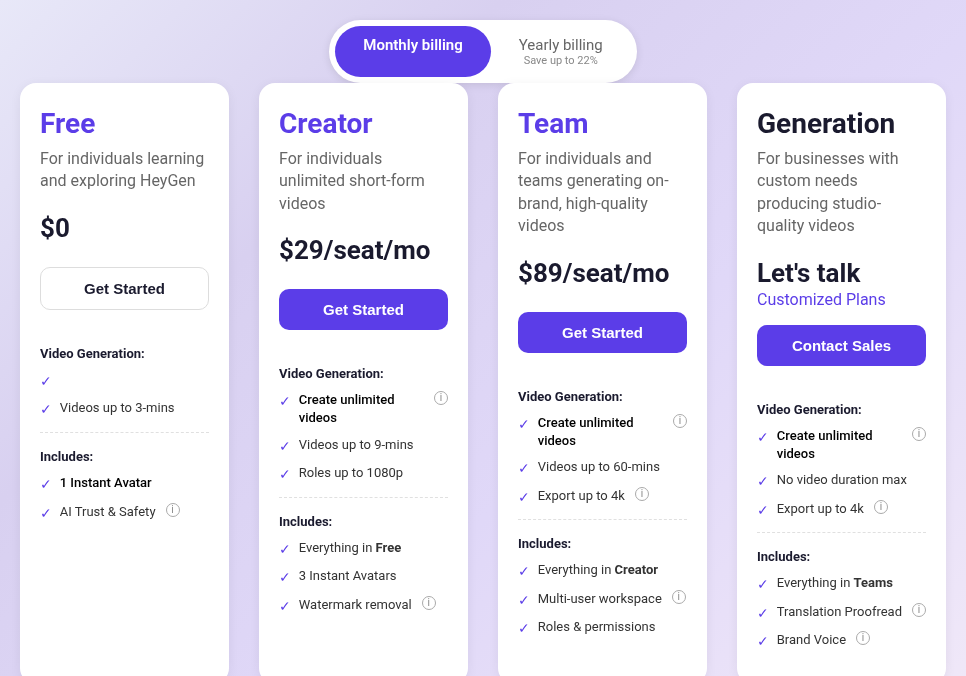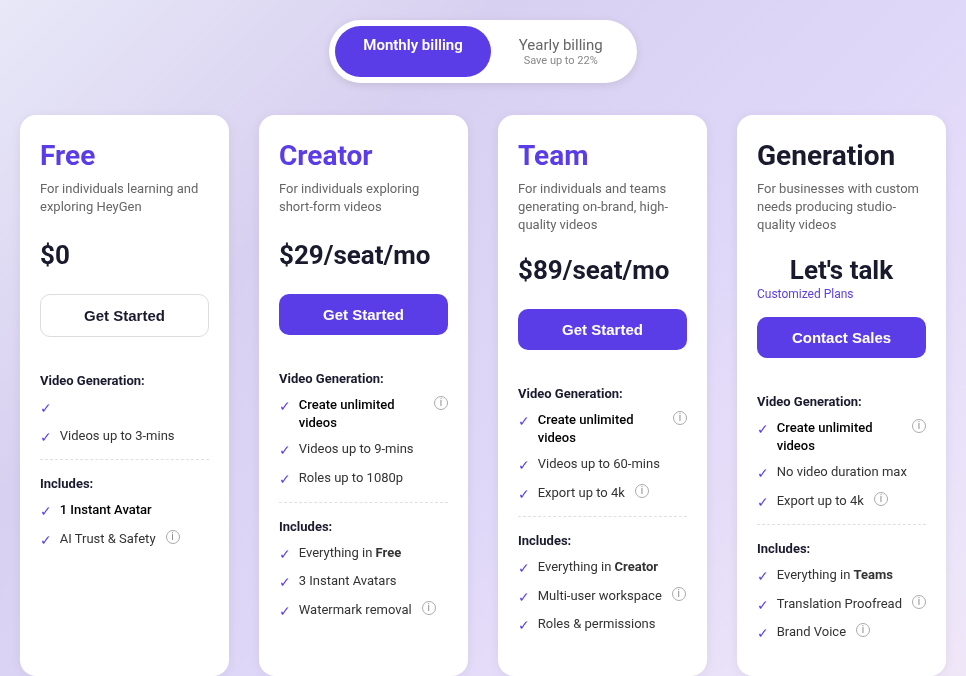--- a/index.html
+++ b/index.html
@@ -6,21 +6,20 @@
     body {
       font-family: -apple-system, BlinkMacSystemFont, 'Segoe UI', Roboto, sans-serif;
       background: linear-gradient(135deg, #e8e8f8 0%, #d8d0f0 30%, #e0d8f8 60%, #f0e8f8 100%);
       min-height: 676px;
       padding: 20px;
     }
 
     .billing-toggle {
       display: flex;
       justify-content: center;
-      margin-bottom: 32px;
       background: white;
       border-radius: 50px;
       padding: 6px;
       width: fit-content;
       margin-left: auto;
       margin-right: auto;
       box-shadow: 0 2px 8px rgba(0,0,0,0.1);
     }
 
     .billing-option {
@@ -70,21 +69,21 @@
       font-weight: 700;
       color: #5b3de8;
       margin-bottom: 8px;
     }
 
     .plan-name.enterprise {
       color: #1a1a2e;
     }
 
     .plan-description {
-      font-size: 13px;
+      font-size: 16px;
       color: #666;
       margin-bottom: 20px;
       line-height: 1.4;
       min-height: 40px;
     }
 
     .plan-price {
       font-size: 26px;
       font-weight: 700;
       color: #1a1a2e;
@@ -165,25 +164,24 @@
       border: none;
       border-top: 1px dashed #e0e0e0;
       margin: 12px 0;
     }
 
     .lets-talk {
       font-size: 26px;
       font-weight: 700;
       color: #1a1a2e;
       margin-bottom: 2px;
-      text-align: center;
     }
 
     .customized-plans {
-      font-size: 12px;
+      font-size: 16px;
       color: #5b3de8;
       margin-bottom: 16px;
     }
   </style>
 </head>
 <body>
 
 <div class="billing-toggle">
   <div class="billing-option active">
     <span>Monthly billing</span>
@@ -218,21 +216,21 @@
     </div>
     <div class="feature-item">
       <span class="check-icon">✓</span>
       <span>AI Trust &amp; Safety</span>
       <span class="info-icon">i</span>
     </div>
   </div>
 
   <div class="plan-card">
     <div class="plan-name">Creator</div>
-    <div class="plan-description">For individuals exploring short-form videos</div>
+    <div class="plan-description">For individuals unlimited short-form videos</div>
     <div class="plan-price">$29/seat/mo</div>
     <div style="height:20px;"></div>
     <button class="plan-button primary">Get Started</button>
     <div class="section-label">Video Generation:</div>
     <div class="feature-item">
       <span class="check-icon">✓</span>
       <span class="feature-link">Create unlimited videos</span>
       <span class="info-icon">i</span>
     </div>
     <div class="feature-item">

